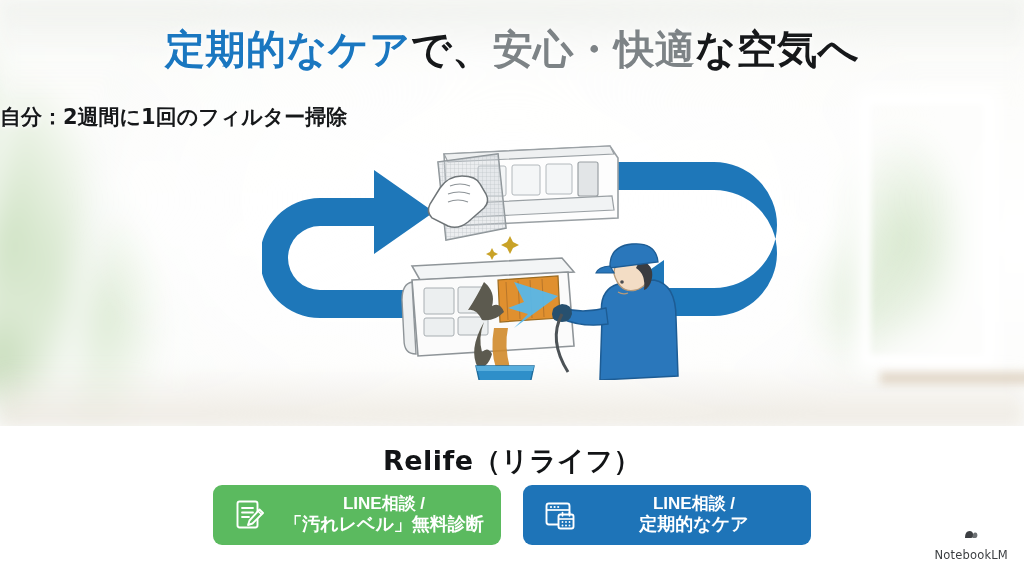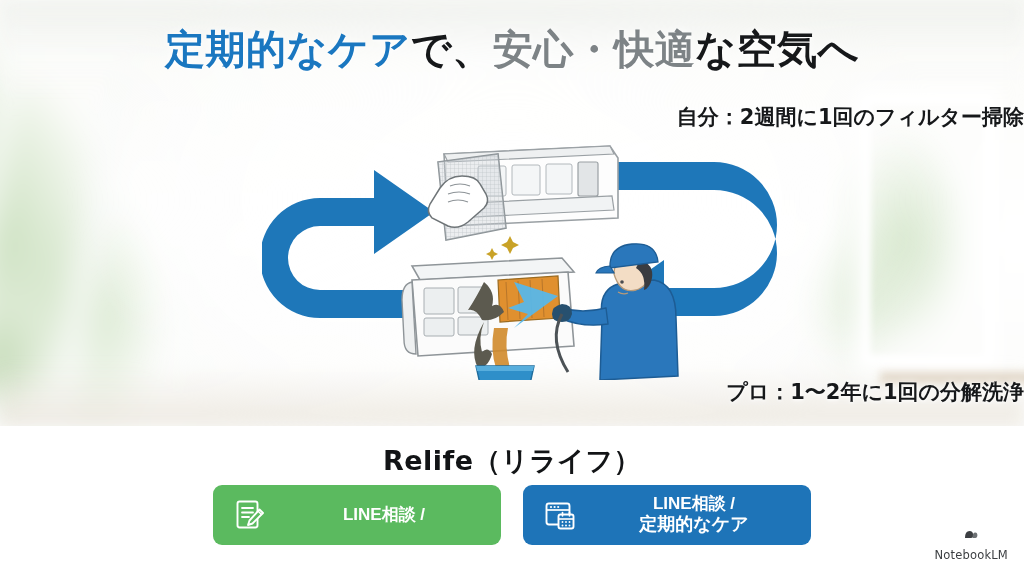--- a/index.html
+++ b/index.html
@@ -91,21 +91,21 @@
   }
   .t-blue  { color: #1a77c0; }
   .t-dark  { color: #16181a; }
   .t-gray  { color: #7d8386; }
 
   
   .cycle-label {
     position: absolute;
     width: 1024px;
     left: 0;
-    text-align: right;
+    text-align: left;
     font-size: 21px;
     font-weight: bold;
     color: #16181a;
     white-space: nowrap;
     text-shadow: 0 1px 3px rgba(255,255,255,0.95), 0 0 9px rgba(255,255,255,0.9);
   }
   .cycle-label.top    { top: 103px; }
   .cycle-label.bottom { top: 378px; }
 
   
@@ -197,21 +197,20 @@
     <div class="hero-bg"></div>
     <div class="hero-bg2"></div>
     <div class="hero-right-frame"></div>
     <div class="hero-table"></div>
 
     <div class="title">
       <span class="t-blue">定期的なケア</span><span class="t-dark">で、</span><span class="t-gray">安心・快適</span><span class="t-dark">な空気へ</span>
     </div>
 
     <div class="cycle-label top">自分：2週間に1回のフィルター掃除</div>
-    <div class="cycle-label bottom">プロ：1〜2年に1回の分解洗浄</div>
 
     <div class="diagram">
       <svg width="520" height="248" viewBox="0 0 520 248" xmlns="http://www.w3.org/2000/svg">
 
         <g fill="#1e77b9">
           <path d="M 182 186
                    L 58 186
                    A 60 60 0 0 1 58 66
                    L 112 66
                    L 112 38
@@ -350,20 +349,21 @@
             <rect x="5.5" y="4.5" width="20" height="26" rx="2.2" stroke="#ffffff" stroke-width="1.9"></rect>
             <path d="M 10 11 H 21" stroke="#ffffff" stroke-width="1.8" stroke-linecap="round"></path>
             <path d="M 10 15.5 H 21" stroke="#ffffff" stroke-width="1.8" stroke-linecap="round"></path>
             <path d="M 10 20 H 17" stroke="#ffffff" stroke-width="1.8" stroke-linecap="round"></path>
             <path d="M 27.5 12.5 L 31 16 L 20.5 26.5 L 16 28 L 17.5 23.5 Z" stroke="#ffffff" stroke-width="1.9" stroke-linejoin="round" fill="#5bba5f"></path>
             <path d="M 26 14 L 29.5 17.5" stroke="#ffffff" stroke-width="1.5"></path>
           </svg>
         </span>
         <span class="txt">
           <span class="l1">LINE相談 /</span>
+          <span class="l2">「汚れレベル」無料診断</span>
         </span>
       </button>
 
       <button class="cta blue">
         <span class="ico">
           <svg width="36" height="36" viewBox="0 0 36 36" fill="none" xmlns="http://www.w3.org/2000/svg">
             <rect x="4.5" y="6.5" width="23" height="21" rx="2.4" stroke="#ffffff" stroke-width="1.9"></rect>
             <path d="M 4.5 13 H 27.5" stroke="#ffffff" stroke-width="1.7"></path>
             <circle cx="9" cy="10" r="1.1" fill="#ffffff"></circle>
             <circle cx="12.6" cy="10" r="1.1" fill="#ffffff"></circle>

